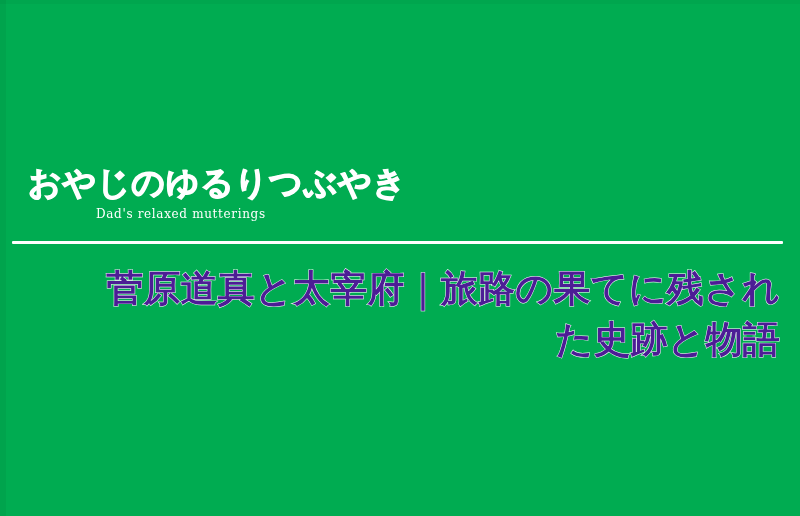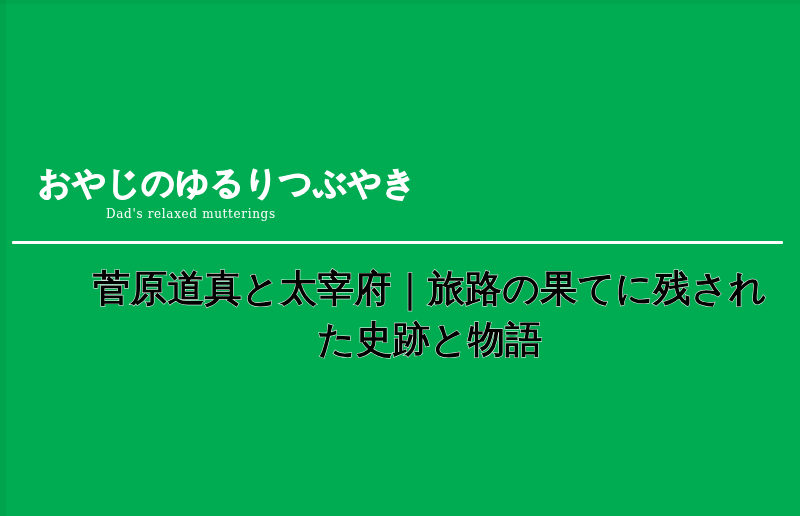--- a/index.html
+++ b/index.html
@@ -41,21 +41,21 @@
     top: 0;
     width: 100%;
     height: 4px;
     background: rgba(0, 0, 0, 0.03);
     pointer-events: none;
   }
 
   
   .brand {
     position: absolute;
-    left: 38px;
+    left: 28px;
     top: 163px;
     width: 740px;
   }
 
   .brand-logo {
     display: block;
     color: #ffffff;
     font-family: "DejaVu Sans", "Liberation Sans", sans-serif;
     font-weight: 700;
     font-size: 33px;
@@ -90,27 +90,27 @@
     border-radius: 1px;
   }
 
   
   .article-title {
     position: absolute;
     left: 80px;
     top: 263px;
     width: 700px;
     margin: 0;
-    color: #000000;
+    color: #4c1d95;
     font-family: "DejaVu Sans", "Liberation Sans", sans-serif;
     font-weight: 700;
     font-size: 37px;
     line-height: 51px;
     letter-spacing: 0.005em;
-    text-align: center;
+    text-align: right;
     -webkit-text-stroke: 0.9px #ffffff;
     paint-order: stroke fill;
     word-break: break-all;
     overflow-wrap: anywhere;
   }
 </style>
 </head>
 <body>
 
 <div class="card">

